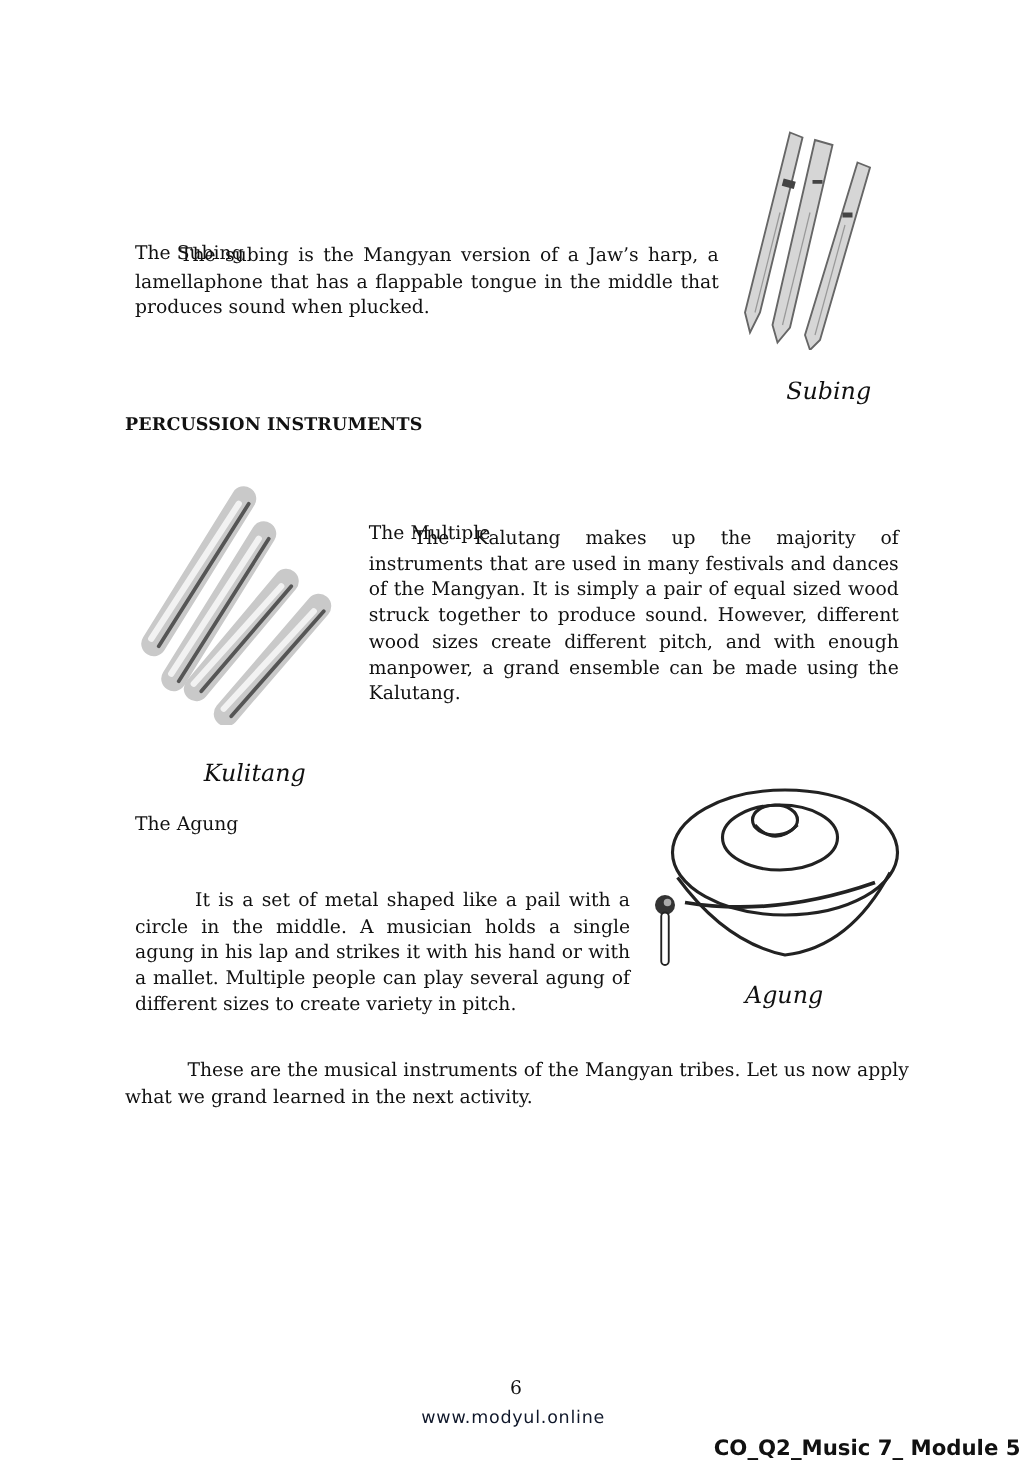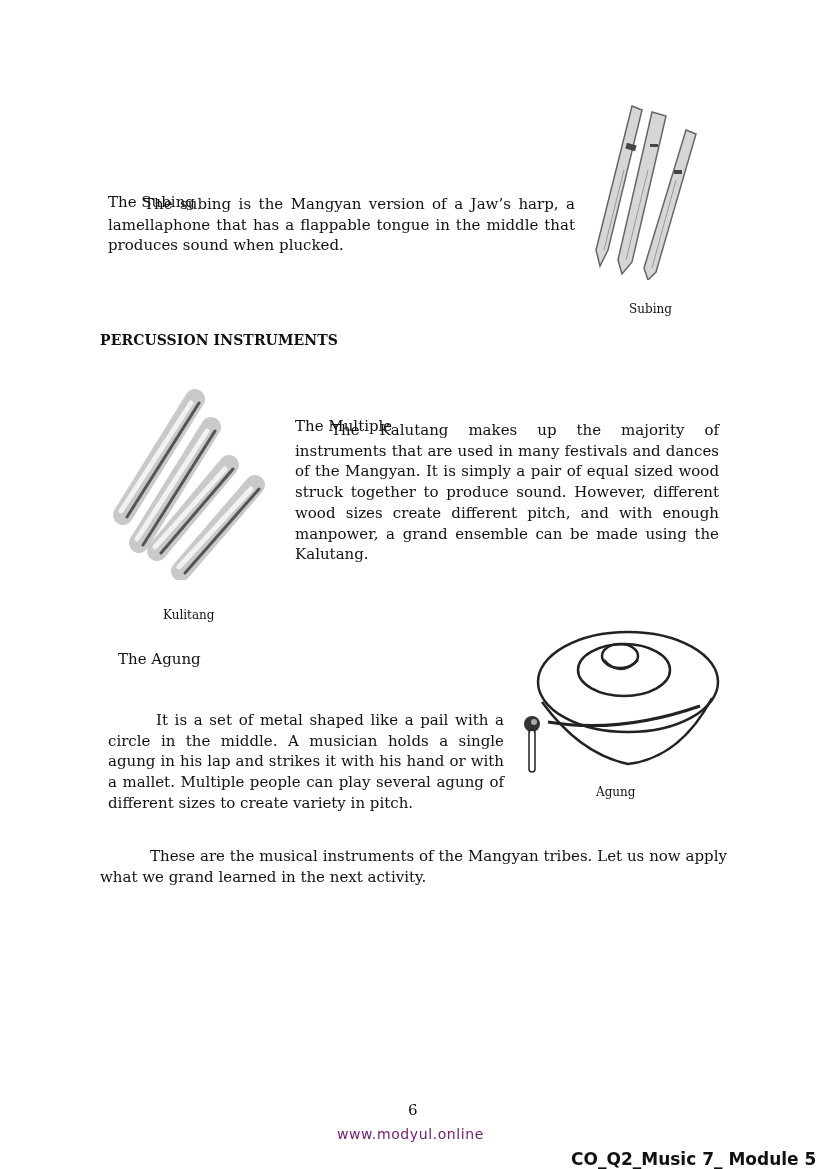--- a/index.html
+++ b/index.html
@@ -2,25 +2,25 @@
 <html><head>
 <meta charset="utf-8">
 <style>
   html, body { margin: 0; padding: 0; background: #ffffff; }
   body { width: 826px; height: 1169px; position: relative; overflow: hidden;
          font-family: "DejaVu Serif", "Liberation Serif", serif; color: #111; }
   .abs { position: absolute; }
   .txt { font-size: 15px; line-height: 20.7px; }
   .just { text-align: justify; text-align-last: left; }
   .indent { text-indent: 36px; }
-  .caption { font-size: 12px; }
+  .caption { font-style: italic; font-size: 19px; }
   .heading { font-family: "DejaVu Serif", serif; font-weight: bold; font-size: 14px; letter-spacing: 0.1px; }
   .footer-code { font-family: "DejaVu Sans", "Liberation Sans", sans-serif; font-weight: bold; font-size: 17px; color: #111; margin-top: 40px; }
   .pagenum { font-family: "DejaVu Serif", serif; font-size: 15px; }
-  .watermark { font-family: "DejaVu Sans", "Liberation Sans", sans-serif; font-size: 14px; color: #701a75; letter-spacing: 0.6px; }
+  .watermark { font-family: "DejaVu Sans", "Liberation Sans", sans-serif; font-size: 14px; color: #0f172a; letter-spacing: 0.6px; }
   svg { display: block; }
 </style>
 </head>
 <body>
 
 <div class="abs txt" style="left:108px; top:165px;margin-top:27px;">The Subing</div>
 <div class="abs txt just indent" style="left:108px; top:194px; width:467px;">The subing is the Mangyan version of a Jaw’s harp, a lamellaphone that has a flappable tongue in the middle that produces sound when plucked.</div>
 
 <div class="abs" style="left:588px; top:100px; width:140px; height:180px;">
   <svg width="140" height="180" viewBox="0 0 140 180">
@@ -67,21 +67,21 @@
         <path d="M146 104 L74 182"></path>
       </g>
     </g>
   </svg>
 </div>
 <div class="abs caption" style="left:163px; top:608px;">Kulitang</div>
 
 <div class="abs txt" style="left:295px; top:416px;">The Multiple</div>
 <div class="abs txt just indent" style="left:295px; top:420px; width:424px;">The Kalutang makes up the majority of instruments that are used in many festivals and dances of the Mangyan. It is simply a pair of equal sized wood struck together to produce sound. However, different wood sizes create different pitch, and with enough manpower, a grand ensemble can be made using the Kalutang.</div>
 
-<div class="abs txt" style="left:108px; top:649px;margin-left:10px;">The Agung</div>
+<div class="abs txt" style="left:108px; top:649px;">The Agung</div>
 <div class="abs txt just" style="left:108px; top:710px; width:396px; text-indent:48px;">It is a set of metal shaped like a pail with a circle in the middle. A musician holds a single agung in his lap and strikes it with his hand or with a mallet. Multiple people can play several agung of different sizes to create variety in pitch.</div>
 
 <div class="abs" style="left:520px; top:626px; width:200px; height:152px;">
   <svg width="200" height="152" viewBox="0 0 200 152">
     <g stroke="#222" stroke-width="2.5" fill="none">
       <ellipse cx="108" cy="56" rx="90" ry="50"></ellipse>
       <path d="M22 76 Q60 128 108 138 Q160 132 192 72"></path>
       <ellipse cx="104" cy="44" rx="46" ry="26"></ellipse>
       <ellipse cx="100" cy="30" rx="18" ry="12"></ellipse>
       <path d="M84 34 Q100 52 118 34"></path>

